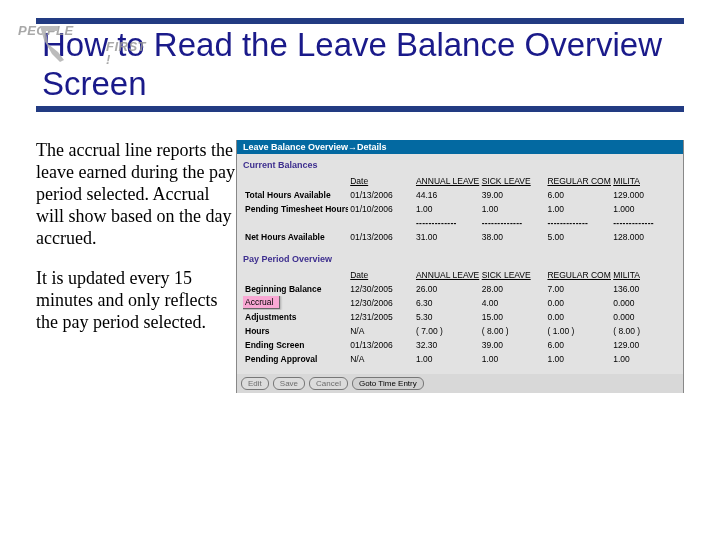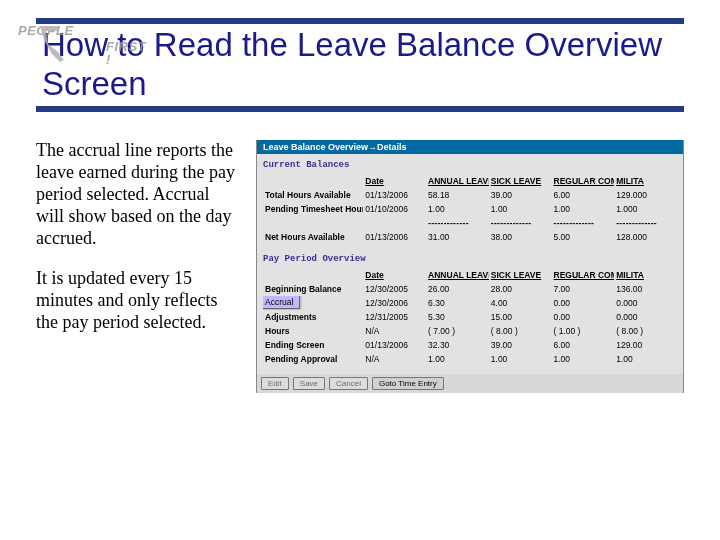--- a/index.html
+++ b/index.html
@@ -46,21 +46,20 @@
     font-family: Verdana, Geneva, sans-serif;
     font-size: 33px;
     color: #1a1a8a;
     text-align: left;
     line-height: 1.18;
     font-weight: 400;
     padding: 0 6px;
   }
   .content {
     display: flex;
-    gap: 20px;
     margin-top: 26px;
   }
   .body-text {
     flex: 0 0 200px;
     font-family: 'Times New Roman', Times, serif;
     font-size: 18px;
     line-height: 1.22;
     color: #000;
   }
   .body-text p { margin-bottom: 18px; }
@@ -82,70 +81,69 @@
   }
   .ss-body {
     background: #e2e2e2;
     padding: 4px 6px 8px 6px;
   }
   .ss-section-head {
     color: #3e2f8f;
     font-weight: bold;
     font-size: 9px;
     margin: 2px 0 4px 0;
-    font-family: Liberation Mono, monospace;
   }
   .tbl {
     width: 100%;
     table-layout: fixed;
     border-collapse: collapse;
   }
   .tbl col.c-label { width: 24%; }
   .tbl col.c-date { width: 15%; }
   .tbl col.c-n { width: 15%; }
   .tbl td, .tbl th {
     font-size: 8.5px;
     padding: 2px 2px;
     text-align: left;
     white-space: nowrap;
     overflow: hidden;
   }
   .tbl th {
-    font-weight: bold;
+    font-weight: normal;
     text-decoration: underline;
   }
   .tbl .rowlabel { font-weight: bold; }
   .tbl .num { font-weight: normal; }
   .tbl .dashrow td { font-weight: bold; letter-spacing: 0.3px; }
   .pay-row2 { position: relative; }
   .accrual-box {
     position: absolute;
     left: -2px;
     top: -1px;
-    background: #c4b5fd;
+    background: #f9a8d4;
     border: 1px solid #666;
     padding: 1px 6px 1px 3px;
     font-size: 8.5px;
     font-weight: normal;
     box-shadow: 1px 1px 2px rgba(0,0,0,0.25);
     z-index: 2;
   }
   .btnbar {
     background: #d8d8d8;
     padding: 3px 4px;
     display: flex;
     gap: 4px;
   }
   .btnbar .btn {
     font-size: 8px;
     padding: 1px 6px;
     border: 1px solid #777;
     background: #dcdcdc;
     color: #6c6c6c;
-    border-radius: 1px;
+    border-radius: 6px;
     font-family: Arial, sans-serif;
   }
   .btnbar .btn.primary {
     background: #d0d0d0;
     color: #000;
   }
 </style>
 </head>
 <body>
 
@@ -190,21 +188,21 @@
             <th></th>
             <th>Date</th>
             <th>ANNUAL LEAVE</th>
             <th>SICK LEAVE</th>
             <th>REGULAR COMP LEAVE</th>
             <th>MILITA</th>
           </tr>
           <tr>
             <td class="rowlabel">Total Hours Available</td>
             <td class="num">01/13/2006</td>
-            <td class="num">58.18</td>
+            <td class="num">44.16</td>
             <td class="num">39.00</td>
             <td class="num">6.00</td>
             <td class="num">129.000</td>
           </tr>
           <tr>
             <td class="rowlabel">Pending Timesheet Hours</td>
             <td class="num">01/10/2006</td>
             <td class="num">1.00</td>
             <td class="num">1.00</td>
             <td class="num">1.00</td>

